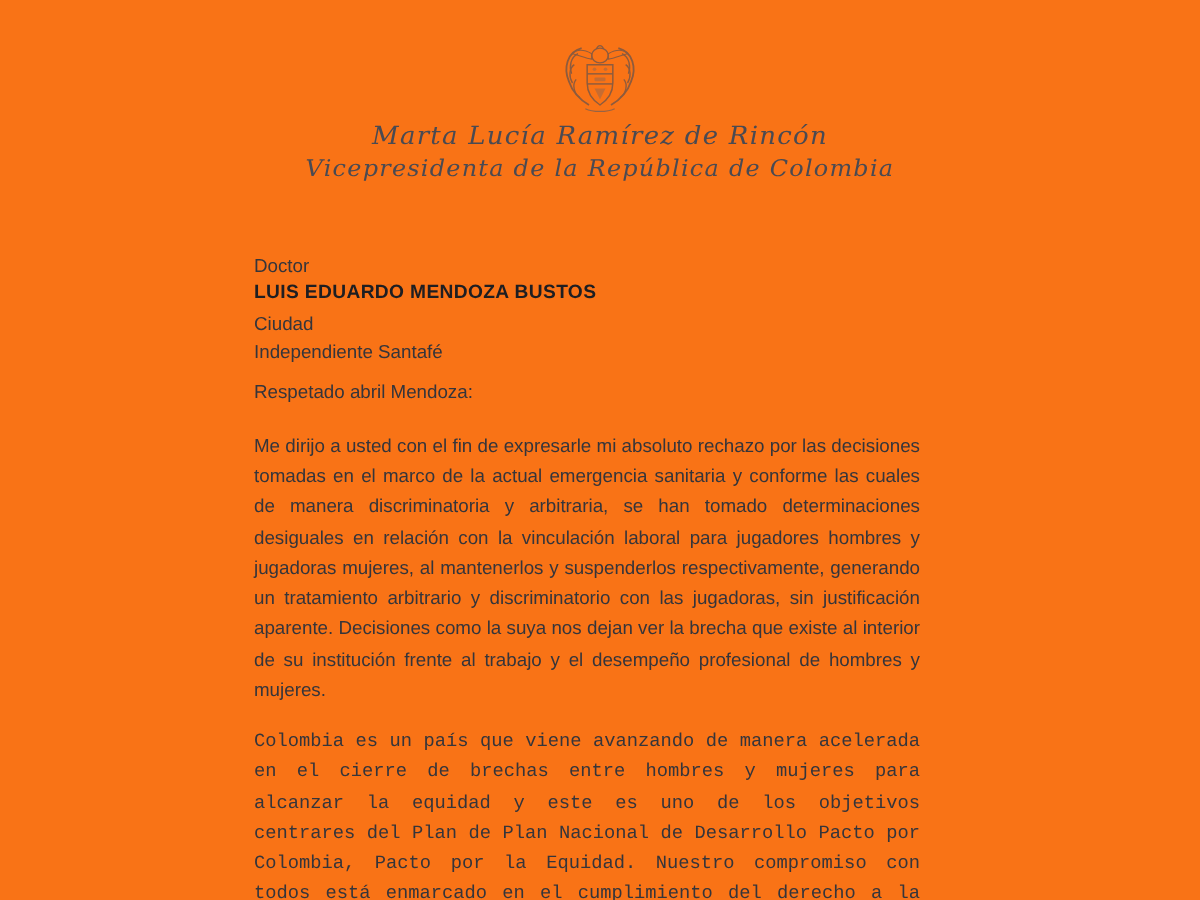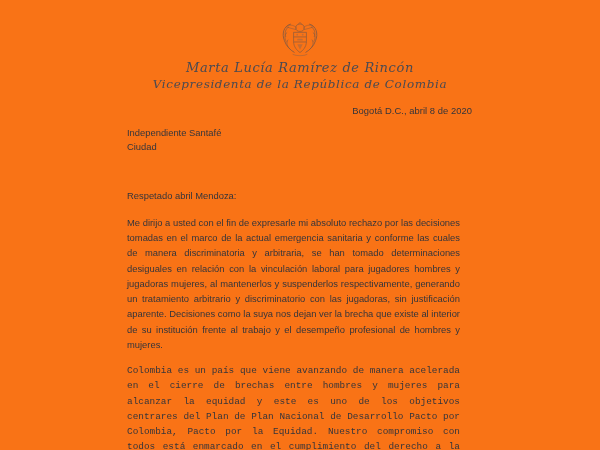--- a/index.html
+++ b/index.html
@@ -147,25 +147,26 @@
       </g>
       <g stroke="#5a5a62" stroke-width="1.2" fill="none">
         <path d="M34 88 C42 92 58 92 66 88"></path>
       </g>
     </svg>
 
     <div class="script-line script-name">Marta Lucía Ramírez de Rincón</div>
     <div class="script-line script-title">Vicepresidenta de la República de Colombia</div>
   </div>
 
-  <div class="date-line">Bogotá D.C., abril 8 de 2020</div>
 
   <div class="addressee">
+    <div>Doctor</div>
+    <div class="strong">LUIS EDUARDO MENDOZA BUSTOS</div>
+    <div>Ciudad</div>
     <div>Independiente Santafé</div>
-    <div>Ciudad</div>
   </div>
 
   <div class="salutation">Respetado abril Mendoza:</div>
 
   <div class="body-copy">
     <p>Me dirijo a usted con el fin de expresarle mi absoluto rechazo por las decisiones tomadas en el marco de la actual emergencia sanitaria y conforme las cuales de manera discriminatoria y arbitraria, se han tomado determinaciones desiguales en relación con la vinculación laboral para jugadores hombres y jugadoras mujeres, al mantenerlos y suspenderlos respectivamente, generando un tratamiento arbitrario y discriminatorio con las jugadoras, sin justificación aparente. Decisiones como la suya nos dejan ver la brecha que existe al interior de su institución frente al trabajo y el desempeño profesional de hombres y mujeres.</p>
     <p>Colombia es un país que viene avanzando de manera acelerada en el cierre de brechas entre hombres y mujeres para alcanzar la equidad y este es uno de los objetivos centrares del Plan de Plan Nacional de Desarrollo Pacto por Colombia, Pacto por la Equidad. Nuestro compromiso con todos está enmarcado en el cumplimiento del derecho a la igualdad y el respeto a la dignidad definidos en el quinto Objetivo de Desarrollo Sostenible sobre Igualdad de Género.</p>
 
   </div>
 

